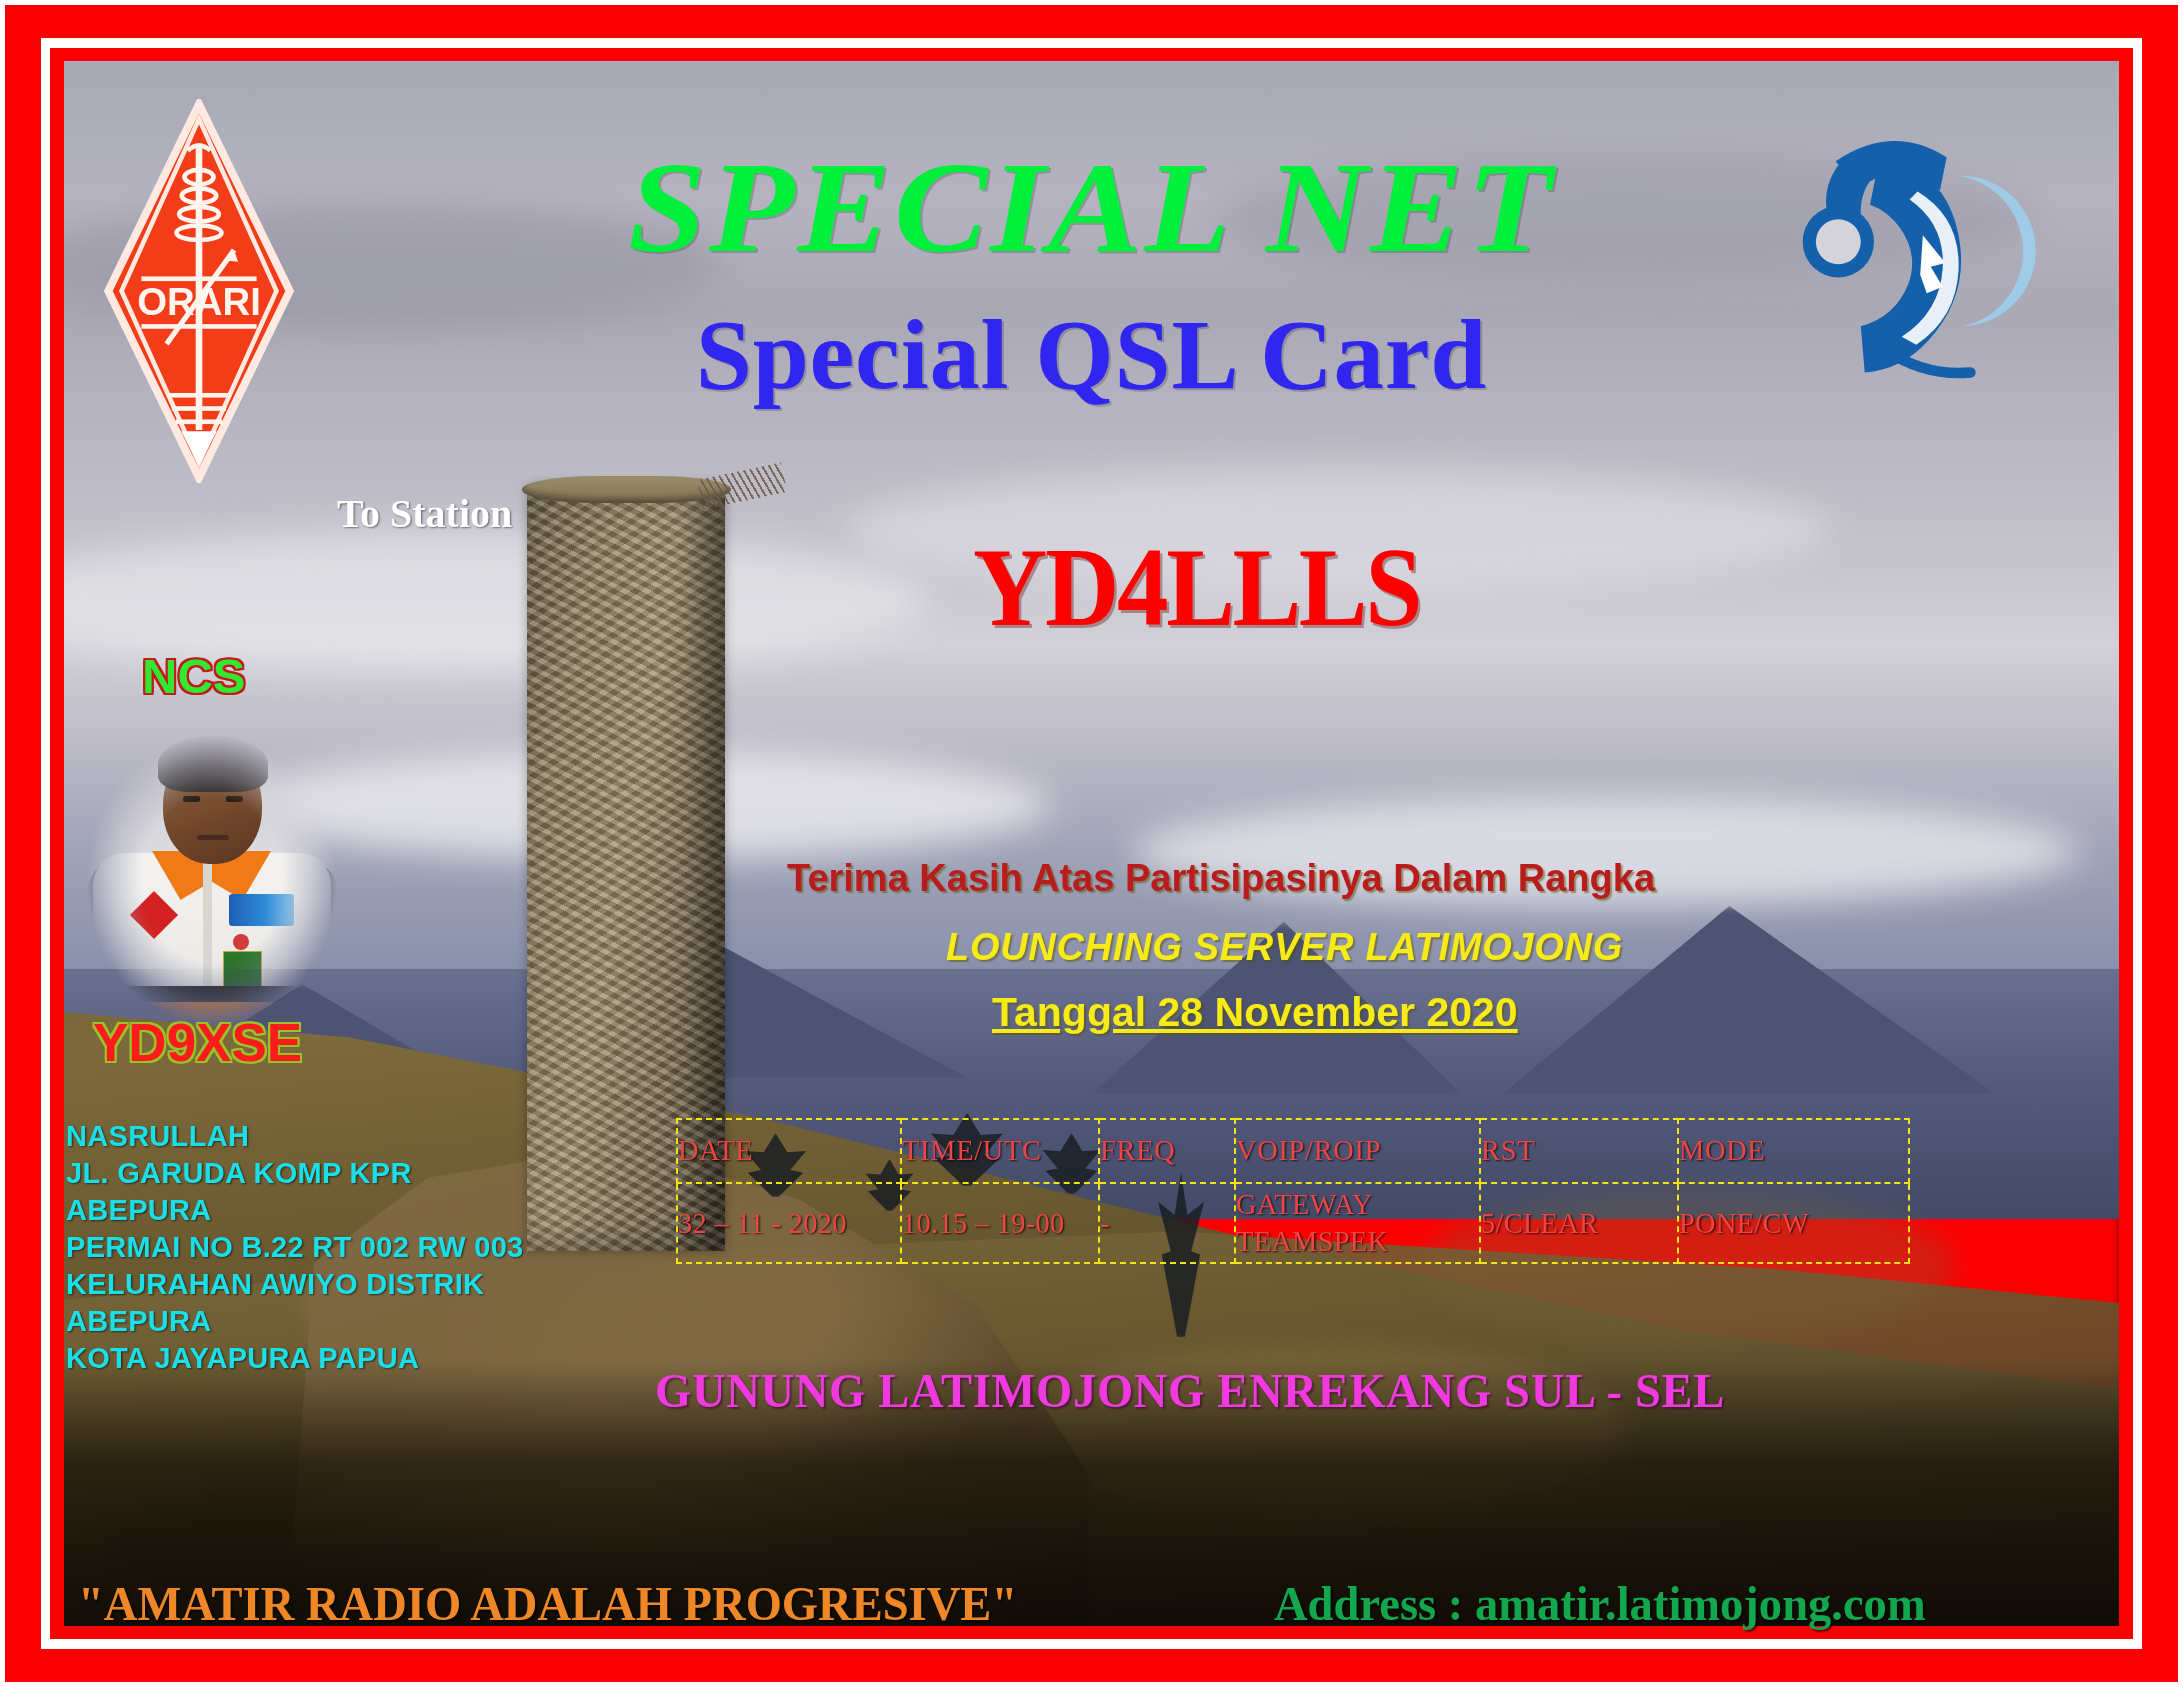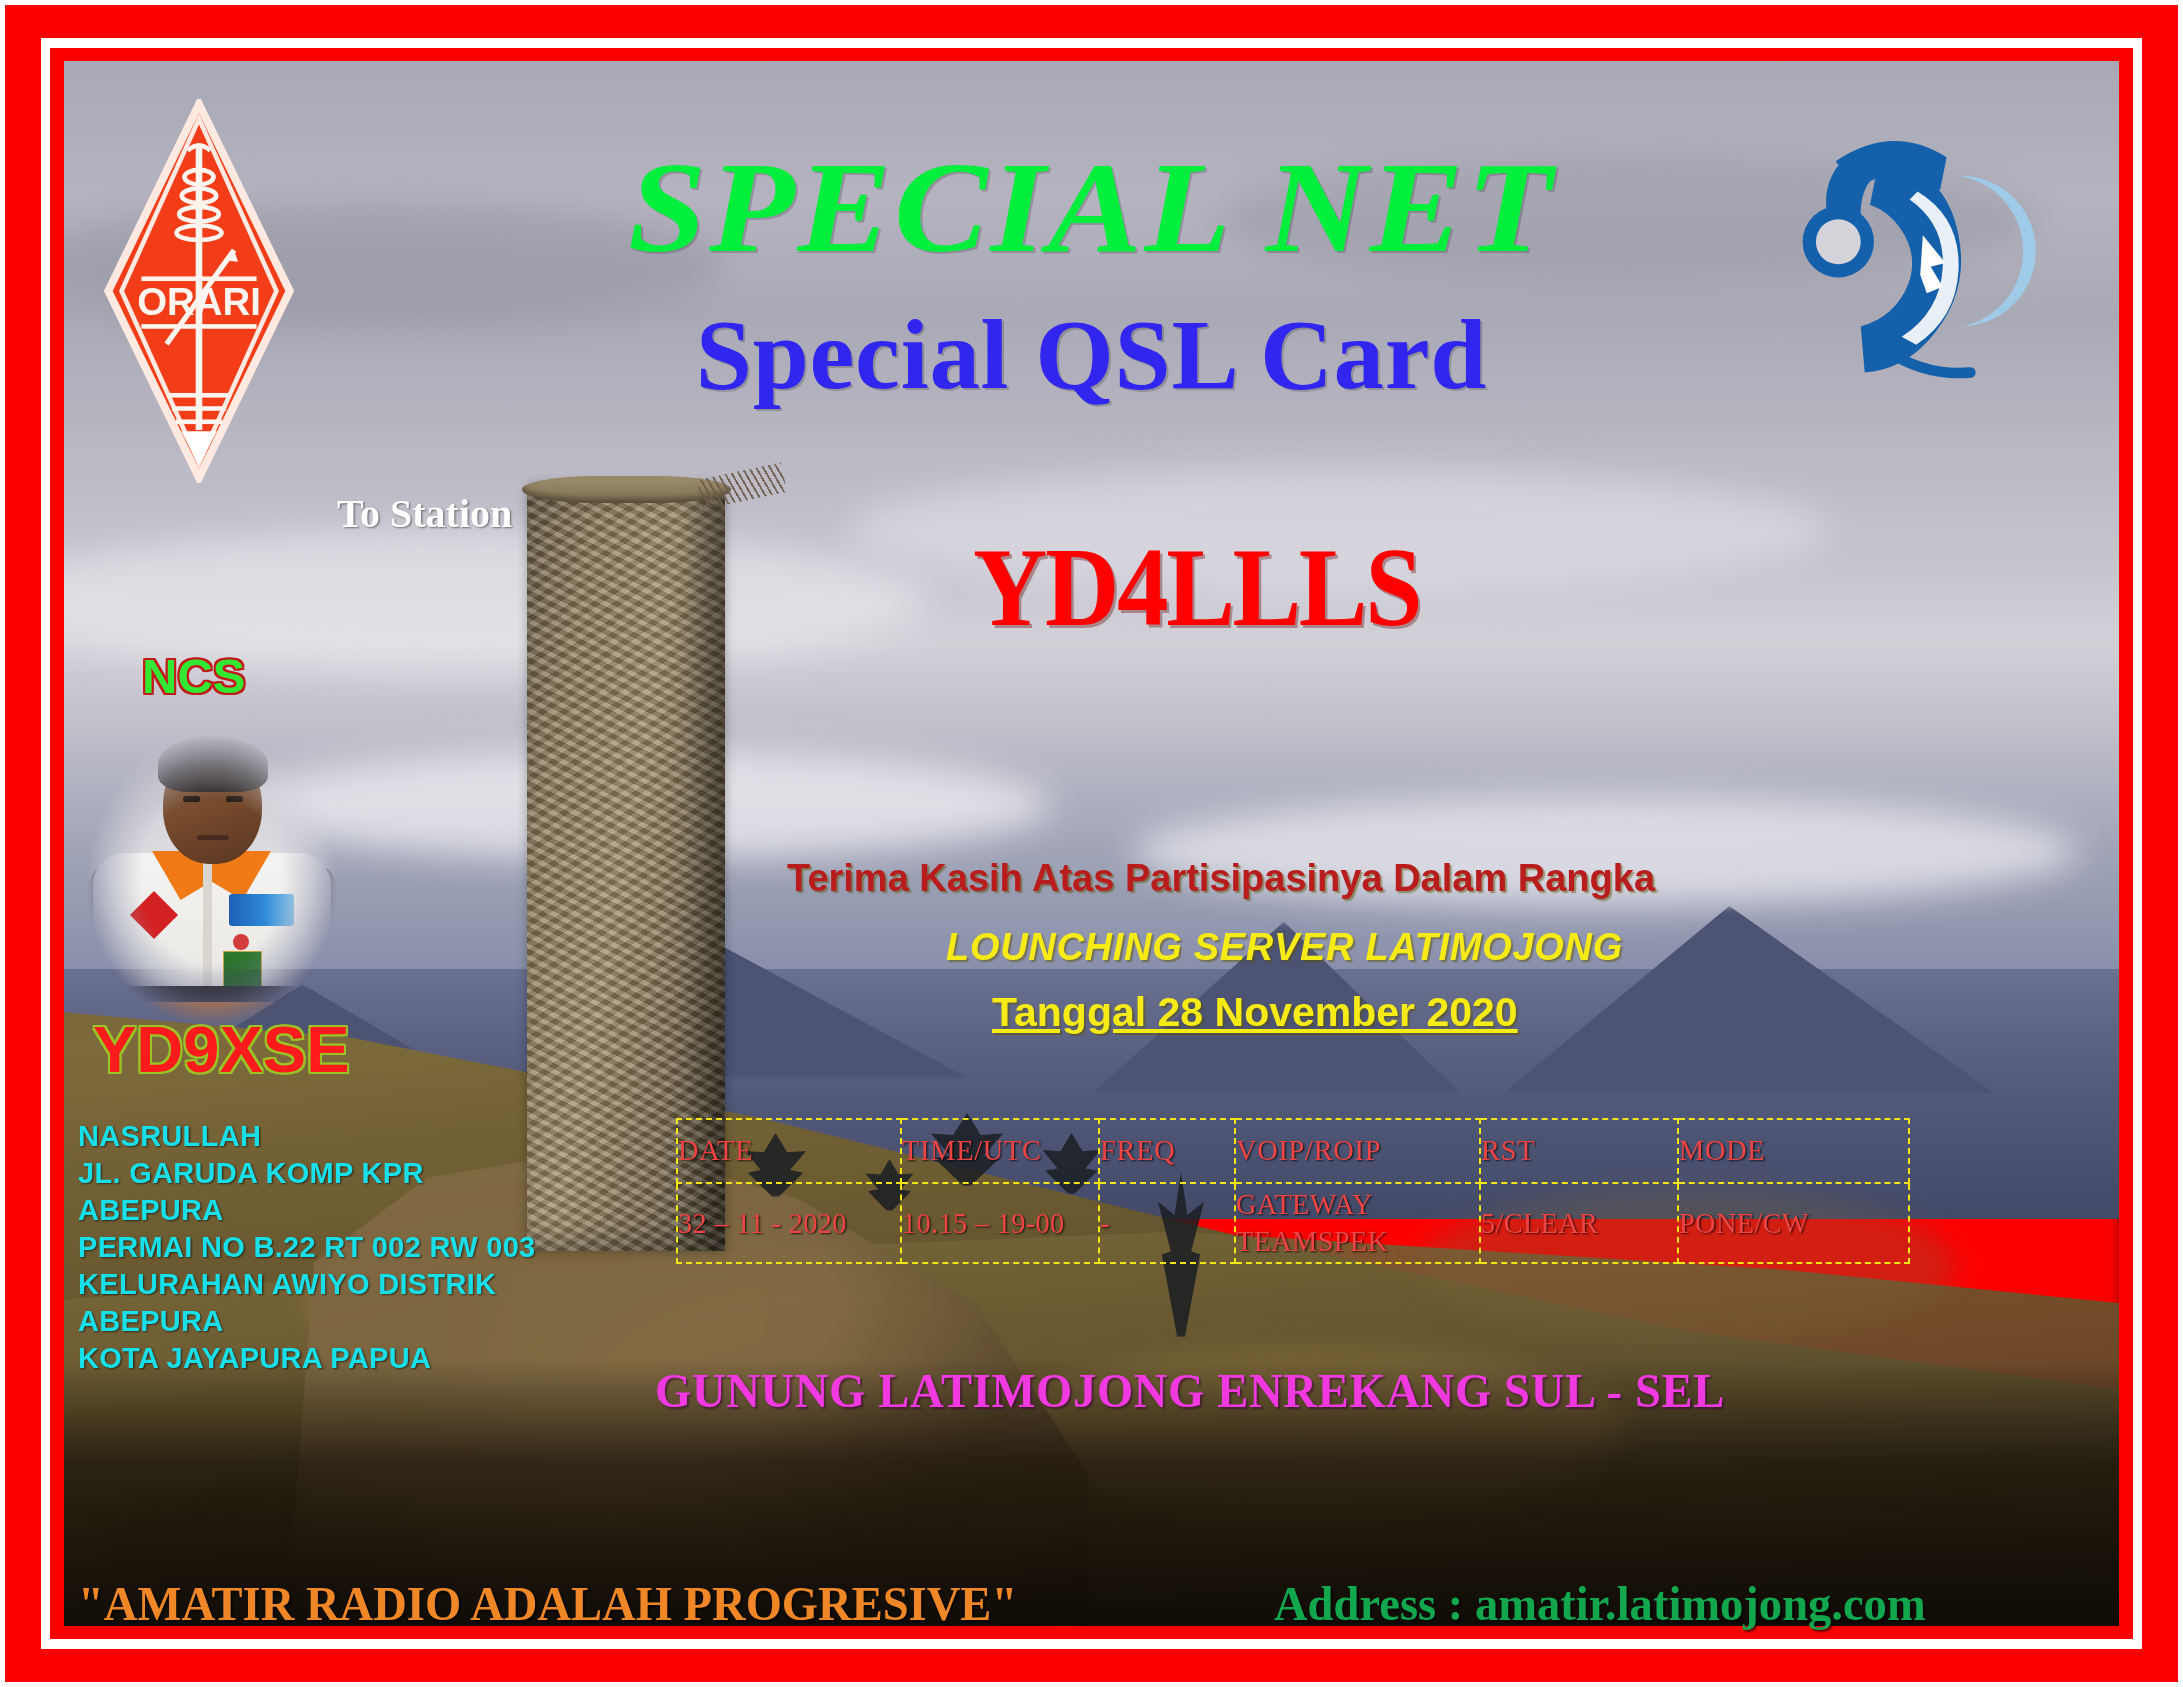--- a/index.html
+++ b/index.html
@@ -123,21 +123,21 @@
   }
   .ncs{
     left:142px;top:648px;font-family:"Liberation Sans",sans-serif;font-weight:bold;
     font-size:49px;color:#32e832;
     text-shadow:
       -2px -2px 0 #c11b1b, 2px -2px 0 #c11b1b, -2px 2px 0 #c11b1b, 2px 2px 0 #c11b1b,
        0 -2px 0 #c11b1b, 0 2px 0 #c11b1b, -2px 0 0 #c11b1b, 2px 0 0 #c11b1b;
   }
   .ncs-call{
     left:93px;top:1012px;font-family:"Liberation Sans",sans-serif;font-weight:bold;
-    font-size:65px;color:#ff1b1b;
+    font-size:53px;color:#ff1b1b;
     text-shadow:
       -2px -2px 0 #9ac426, 2px -2px 0 #9ac426, -2px 2px 0 #9ac426, 2px 2px 0 #9ac426,
        0 -2px 0 #9ac426, 0 2px 0 #9ac426, -2px 0 0 #9ac426, 2px 0 0 #9ac426;
     text-align: right;
   }
   
   .portrait{
     position:absolute;left:73px;top:721px;width:278px;height:318px;
     overflow:hidden;
     -webkit-mask-image:radial-gradient(ellipse 49% 50% at 50% 50%, #000 52%, rgba(0,0,0,.55) 72%, rgba(0,0,0,0) 92%);
@@ -164,21 +164,20 @@
   .p-logo{position:absolute;left:156px;top:173px;width:65px;height:32px;
           background:linear-gradient(90deg,#1e5fb5 0%,#2f8ad6 55%,#8ec6ea 100%);border-radius:3.3px;}
   .p-card{position:absolute;left:150px;top:230px;width:37px;height:38px;
           background:linear-gradient(180deg,#2b7a2b 0%,#1d5a1d 100%);border:1.3px solid #c8a33a;}
   .p-clip{position:absolute;left:160px;top:213px;width:16px;height:16px;border-radius:50%;background:#d23c3c;}
 
   .addr{
     left:66px;top:1118px;font-family:"Liberation Sans",sans-serif;font-weight:bold;
     font-size:29px;line-height:37px;color:#19e0e8;letter-spacing:0.3px;
     text-shadow:1.3px 1.3px 2px rgba(0,0,0,.55);
-    margin-left:12px;
   }
   .addr div{white-space:nowrap;}
 
   .thanks{
     left:787px;top:857px;font-family:"Liberation Sans",sans-serif;font-weight:bold;
     font-size:38px;color:#b91c1c;text-shadow:2px 2px 1.3px rgba(90,80,0,.5);
   }
   .event{
     left:946px;top:926px;font-family:"Liberation Sans",sans-serif;font-weight:bold;font-style:italic;
     font-size:38px;color:#f7eb17;letter-spacing:0.7px;text-shadow:2px 2px 1.3px rgba(90,80,0,.5);

